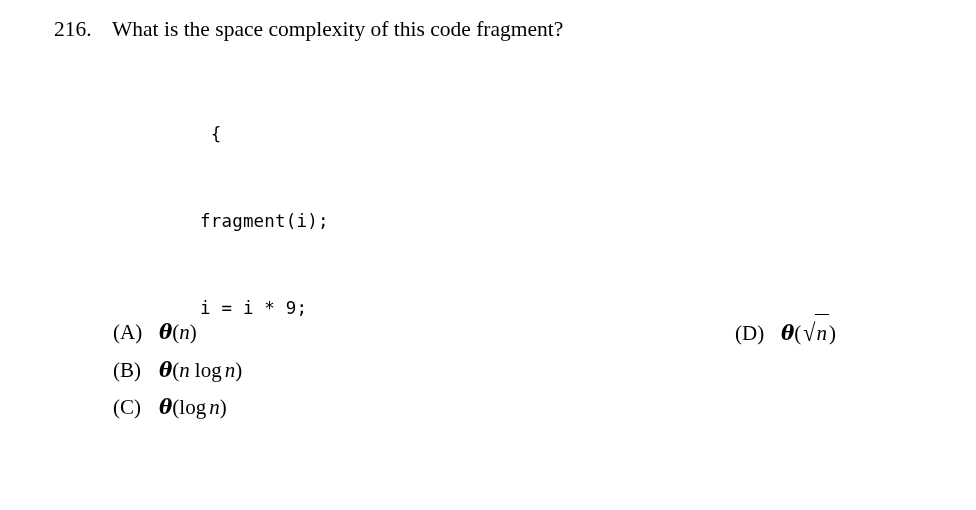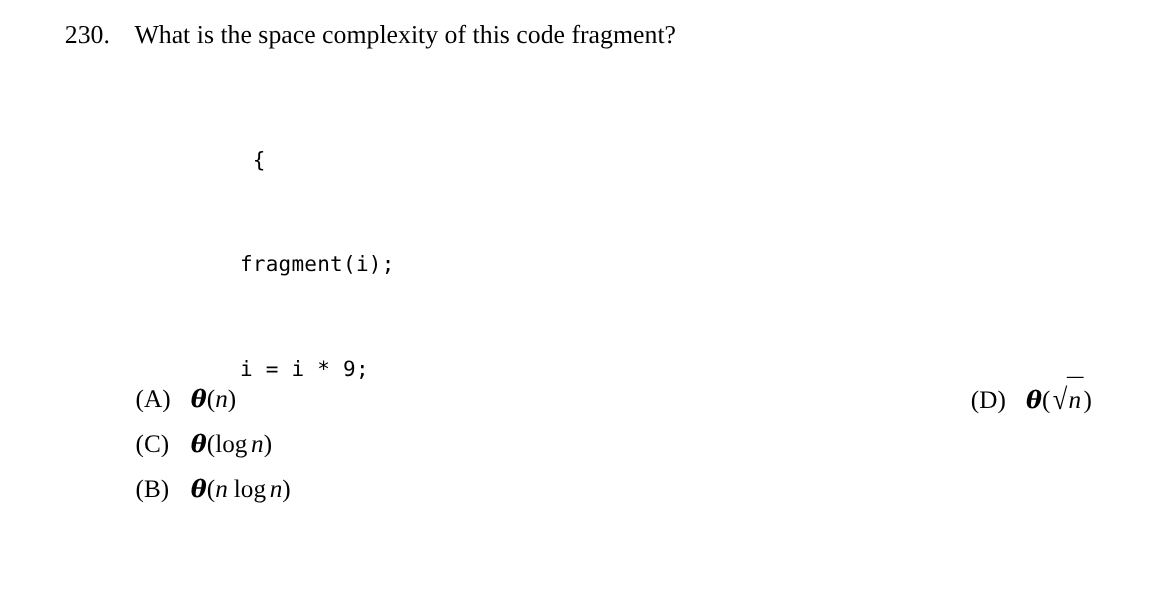--- a/index.html
+++ b/index.html
@@ -61,21 +61,21 @@
     left: 0;
     top: 314px;
     width: 776px;
     height: 120px;
   }
   .opt-col {
     position: absolute;
     top: 0;
   }
   .opt-col.left  { left: 113px; }
-  .opt-col.right { left: 809px; }
+  .opt-col.right { left: 735px; }
 
   .option-row {
     height: 37.5px;
     font-size: 21px;
     line-height: 37.5px;
     white-space: nowrap;
   }
   .opt-label {
     display: inline-block;
     width: 46px;
@@ -137,46 +137,46 @@
     height: 1.2px;
     background: #000;
   }
 </style>
 </head>
 <body>
 
 <div class="page">
 
   <div class="question-line">
-    <span class="q-number">230.</span><span class="q-text">What is the space complexity of this code fragment?</span>
+    <span class="q-number">216.</span><span class="q-text">What is the space complexity of this code fragment?</span>
   </div>
 
   <div class="code-block">
     <span class="code-line">     {</span>
     <span class="code-line">    fragment(i);</span>
     <span class="code-line">    i = i * 9;</span>
     
     
     
   </div>
 
   <div class="options">
 
     <div class="opt-col left">
 
       <div class="option-row">
         <span class="opt-label">(A)</span><span class="opt-expr"><span class="theta">θ</span><span class="paren">(</span><span class="mvar">n</span><span class="paren">)</span></span>
       </div>
 
       <div class="option-row">
-        <span class="opt-label">(C)</span><span class="opt-expr"><span class="theta">θ</span><span class="paren">(</span><span class="mrm">log</span><span class="thinsp"></span><span class="mvar">n</span><span class="paren">)</span></span>
+        <span class="opt-label">(B)</span><span class="opt-expr"><span class="theta">θ</span><span class="paren">(</span><span class="mvar">n</span><span class="medsp"></span><span class="mrm">log</span><span class="thinsp"></span><span class="mvar">n</span><span class="paren">)</span></span>
       </div>
 
       <div class="option-row">
-        <span class="opt-label">(B)</span><span class="opt-expr"><span class="theta">θ</span><span class="paren">(</span><span class="mvar">n</span><span class="medsp"></span><span class="mrm">log</span><span class="thinsp"></span><span class="mvar">n</span><span class="paren">)</span></span>
+        <span class="opt-label">(C)</span><span class="opt-expr"><span class="theta">θ</span><span class="paren">(</span><span class="mrm">log</span><span class="thinsp"></span><span class="mvar">n</span><span class="paren">)</span></span>
       </div>
 
     </div>
 
     <div class="opt-col right">
 
       <div class="option-row">
         <span class="opt-label">(D)</span><span class="opt-expr"><span class="theta">θ</span><span class="paren">(</span><span class="sqrt"><span class="radical">√</span><span class="radicand"><span class="mvar">n</span></span></span><span class="paren">)</span></span>
       </div>
 

